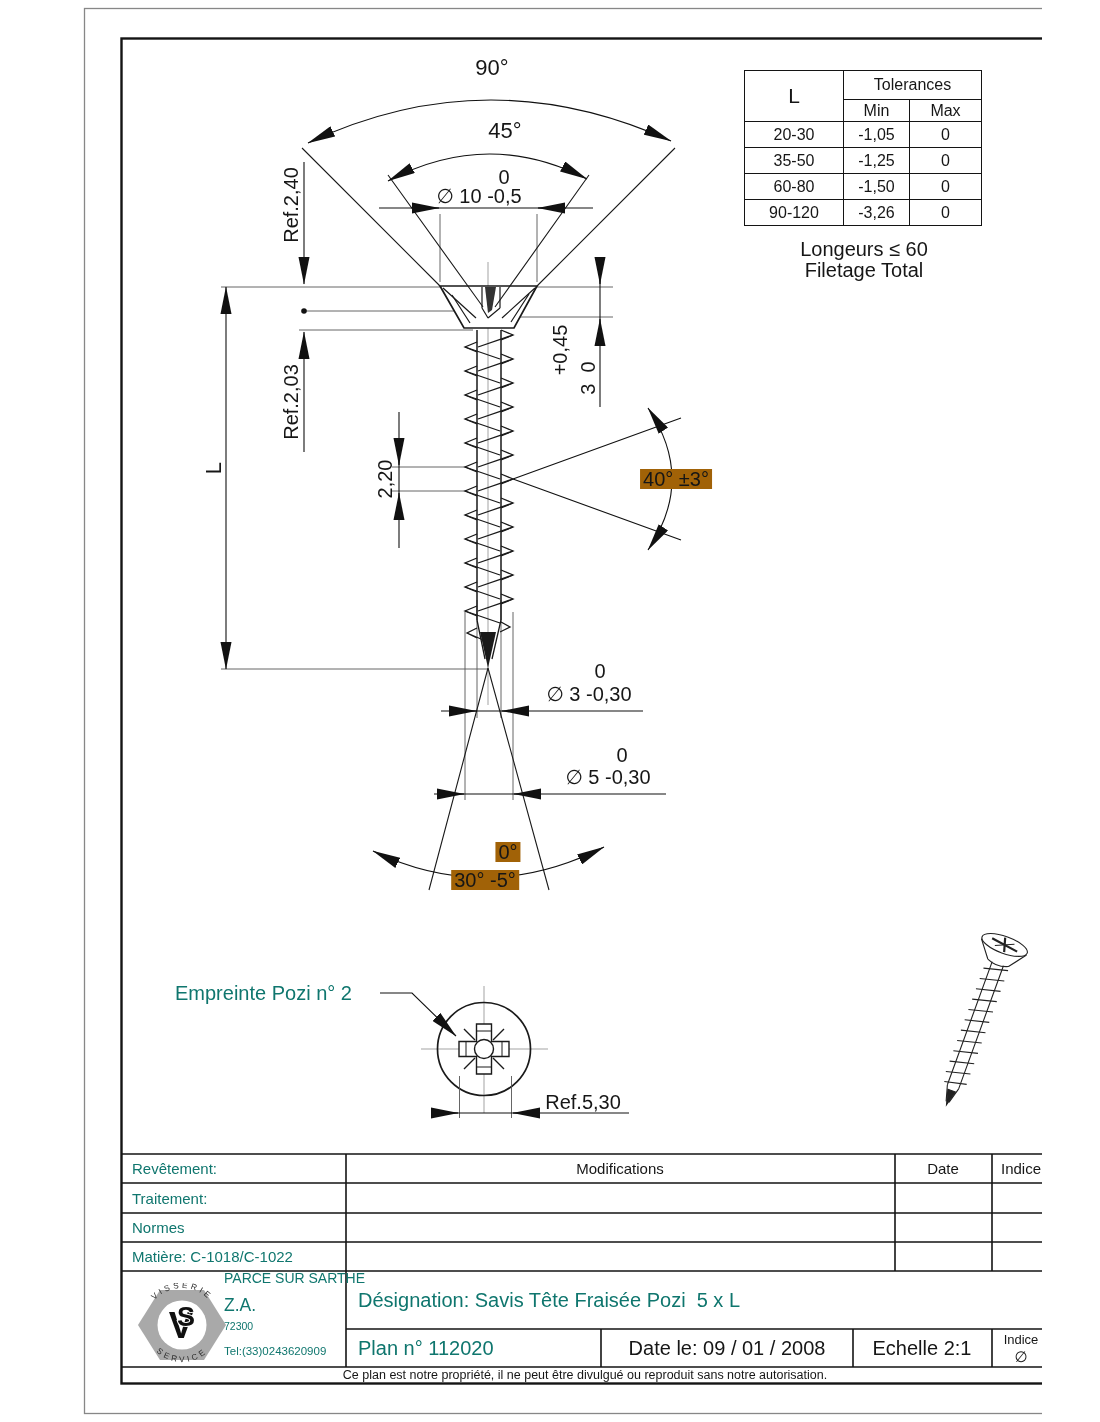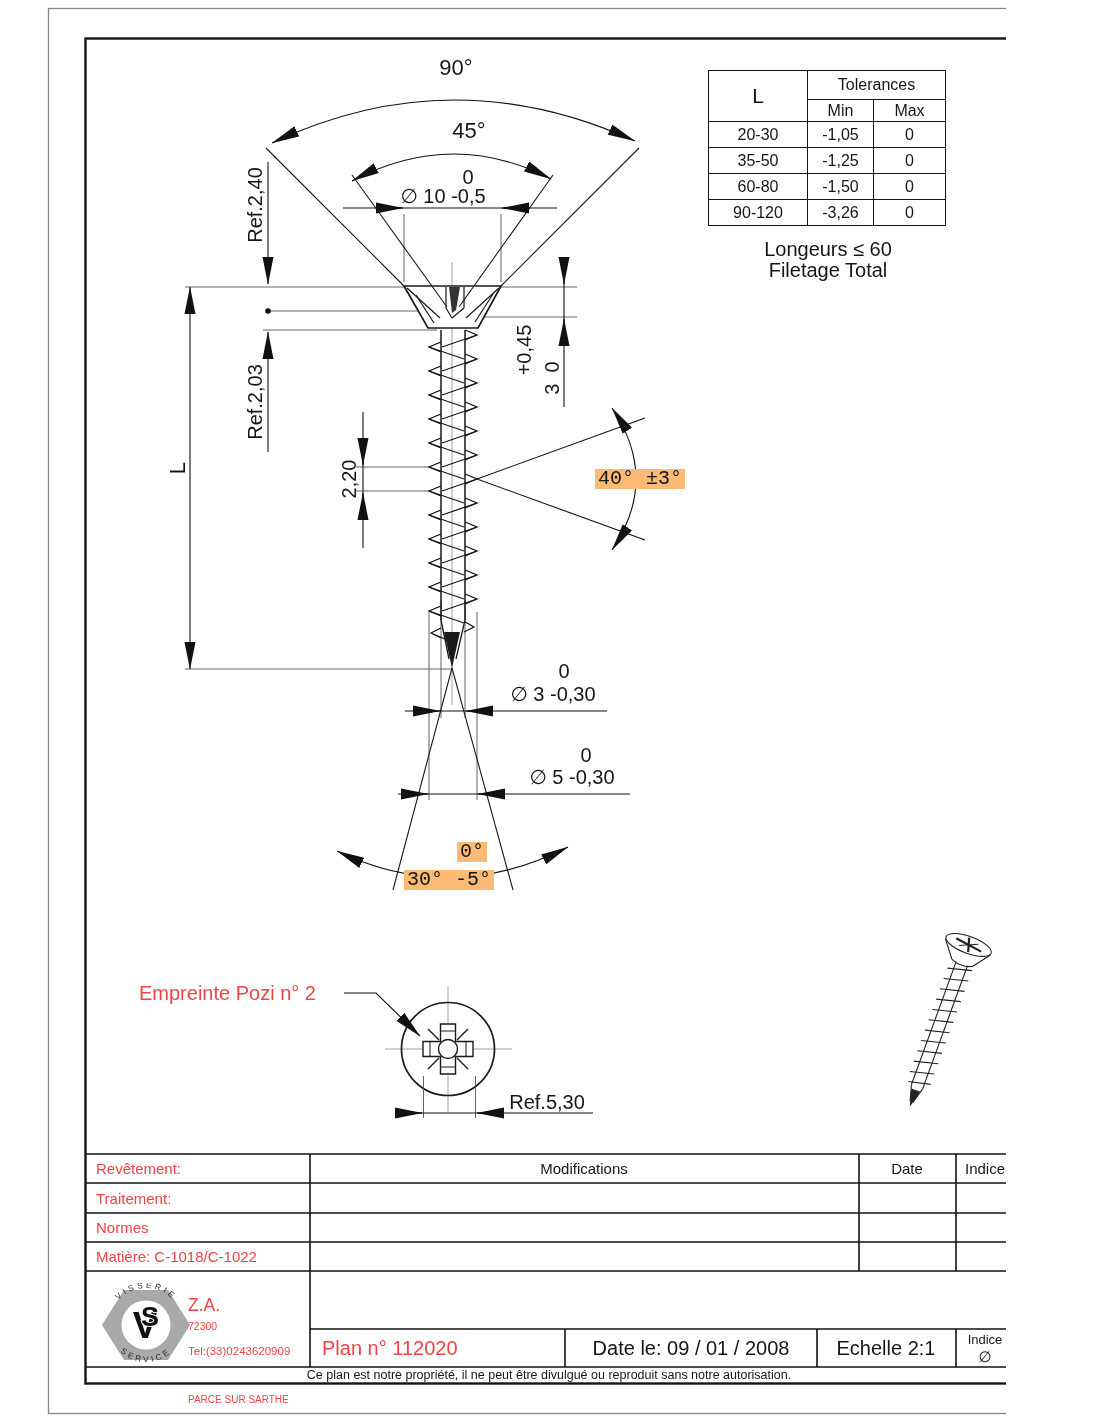--- a/index.html
+++ b/index.html
@@ -1,23 +1,23 @@
 <!DOCTYPE html>
 <html><head>
 <meta charset="utf-8">
 <style>
   html,body{margin:0;padding:0;background:#fff;}
   #page{position:relative;width:1006px;height:1422px;background:#fff;overflow:hidden;
-        font-family:"Liberation Sans","DejaVu Sans",sans-serif;color:#161616;}
+        font-family:"Liberation Sans","DejaVu Sans",sans-serif;color:#161616;margin-left:36px;}
   #page svg.draw{position:absolute;left:0;top:0;}
   .lbl{position:absolute;font-size:20px;white-space:pre;color:#161616;line-height:1;
        transform:translate(-50%,-50%);}
   .rot{transform:translate(-50%,-50%) rotate(-90deg);}
-  .bg{background:#fdba74;padding:0 3px;font-family:Liberation Mono, monospace;}
-  .lla{position:absolute;font-size:20px;white-space:pre;color:#ef4444;line-height:1;
+  .bg{background:#a16207;padding:0 3px;}
+  .lla{position:absolute;font-size:20px;white-space:pre;color:#0f766e;line-height:1;
        transform:translateY(-50%);}
   .big{font-size:22px;}
   .sm13{font-size:13px;}
   .sm15{font-size:15px;}
   
   #tol{position:absolute;left:708px;top:70px;border-collapse:collapse;table-layout:fixed;}
   #tol td{border:1.7px solid #141414;text-align:center;font-size:16px;color:#161616;
           padding:0;overflow:hidden;}
   
   .tb15{font-size:15px;}
@@ -232,30 +232,31 @@
   </tbody>
     </table>
 
   <div class="lla tb15" style="left:96px;top:1168px">Revêtement:</div>
   <div class="lla tb15" style="left:96px;top:1198px">Traitement:</div>
   <div class="lla tb15" style="left:96px;top:1227px">Normes</div>
   <div class="lla tb15" style="left:96px;top:1256px">Matière: C-1018/C-1022</div>
   <div class="tbc tb15" style="left:584px;top:1168px">Modifications</div>
   <div class="tbc tb15" style="left:907px;top:1168px">Date</div>
   <div class="tbc tb15" style="left:985px;top:1168px">Indice</div>
+  <div class="lla tb20" style="left:322px;top:1300px">Désignation: Savis Tête Fraisée Pozi  5 x L</div>
   <div class="lla tb20" style="left:322px;top:1348px">Plan n° 112020</div>
   <div class="tbc tb20" style="left:691px;top:1348px">Date le: 09 / 01 / 2008</div>
   <div class="tbc tb20" style="left:886px;top:1348px">Echelle 2:1</div>
   <div class="tbc sm13" style="left:985px;top:1339px">Indice</div>
   <div class="tbc sm15" style="left:985px;top:1356px">∅</div>
   <div class="tbc" style="left:549px;top:1375px;font-size:12.5px">Ce plan est notre propriété, il ne peut être divulgué ou reproduit sans notre autorisation.</div>
 
   <div class="lla" style="left:188px;top:1306px;font-size:17.5px">Z.A.</div>
   <div class="lla" style="left:188px;top:1326px;font-size:10.5px">72300</div>
-  <div class="lla" style="left:188px;top:1400px;font-size:10px">PARCE SUR SARTHE</div>
+  <div class="lla" style="left:188px;top:1278px;font-size:14px">PARCE SUR SARTHE</div>
   <div class="lla" style="left:188px;top:1352px;font-size:11.5px">Tel:(33)0243620909</div>
 
   <svg id="logo" width="96" height="84" viewBox="-48 -42 96 84">
     <polygon points="-44,0 -22,-35 22,-35 44,0 22,35 -22,35" fill="#a9a9a9"></polygon>
     <circle cx="0" cy="0" r="24.5" fill="#ffffff"></circle>
     <text x="-1" y="13" text-anchor="middle" font-size="37" font-weight="bold" fill="#101010">V</text>
     <text x="4" y="1" text-anchor="middle" font-size="27" font-weight="bold" fill="#101010" stroke="#ffffff" stroke-width="2" paint-order="stroke">S</text>
     <defs>
       <path id="ringTop" d="M -35.5 -10.5 A 37 37 0 0 1 35.5 -10.5"></path>
       <path id="ringBot" d="M -35.5 10.5 A 37 37 0 0 0 35.5 10.5"></path>

